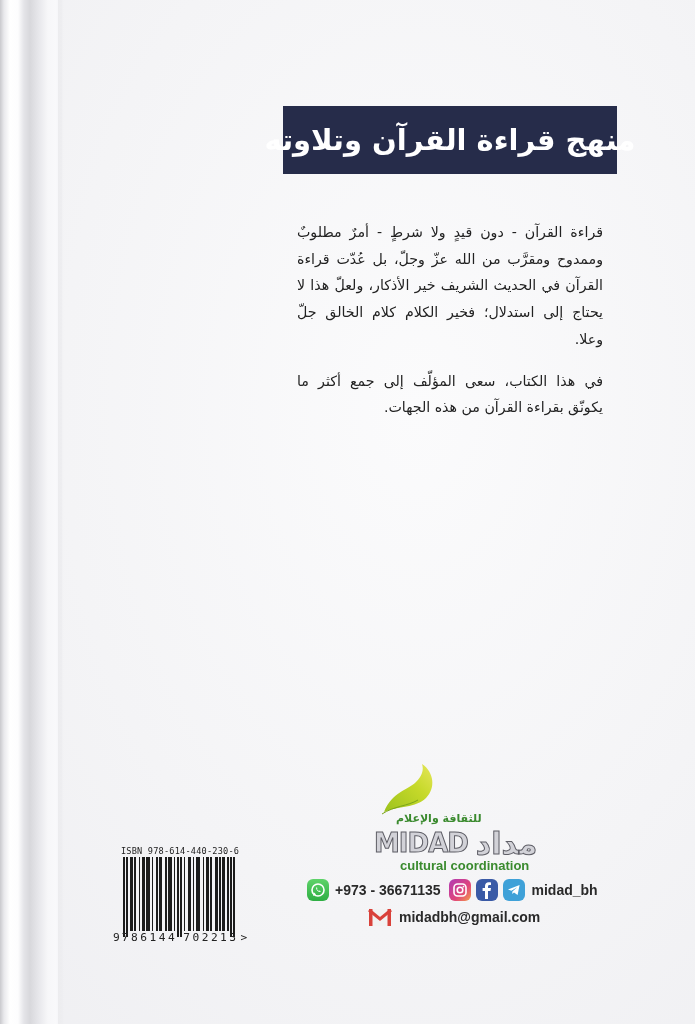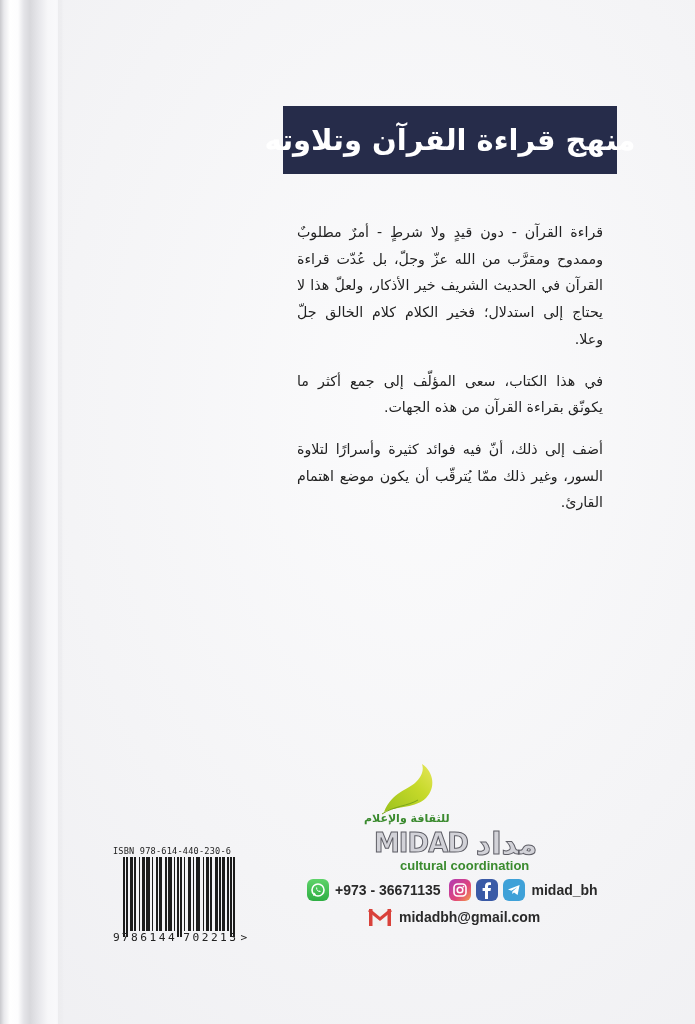--- a/index.html
+++ b/index.html
@@ -89,21 +89,21 @@
       left: 360px; top: 762px;
       width: 200px; height: 110px;
     }
     .logo-leaf {
       position: absolute;
       left: 18px; top: 0px;
       width: 60px; height: 70px;
     }
     .logo-arabic-sub {
       position: absolute;
-      left: 4px; top: 50px;
+      left: 36px; top: 50px;
       font-size: 11px;
       font-weight: bold;
       color: #3a8a2e;
       direction: rtl;
       white-space: nowrap;
     }
     .logo-wordmark {
       position: absolute;
       left: 14px; top: 64px;
       height: 34px;
@@ -197,20 +197,21 @@
       font-family: "DejaVu Sans Mono", monospace;
       color: #222;
     }
     .isbn-label {
       font-size: 8.6px;
       letter-spacing: 0.2px;
       height: 12px;
       line-height: 12px;
       text-align: left;
       white-space: nowrap;
+      margin-left: 8px;
     }
     .barcode {
       display: flex;
       height: 74px;
       margin-left: 10px;
       align-items: stretch;
     }
     .barcode span {
       display: block;
       height: 100%;
@@ -239,21 +240,20 @@
   <div class="spine"></div>
   <div class="hinge-shadow"></div>
 
   <div class="title-banner">
     <span class="title-text">منهج قراءة القرآن وتلاوته</span>
   </div>
 
   <div class="blurb">
     <p>قراءة القرآن - دون قيدٍ ولا شرطٍ - أمرٌ مطلوبٌ وممدوح ومقرَّب من الله عزّ وجلّ، بل عُدّت قراءة القرآن في الحديث الشريف خير الأذكار، ولعلّ هذا لا يحتاج إلى استدلال؛ فخير الكلام كلام الخالق جلّ وعلا.</p>
     <p>في هذا الكتاب، سعى المؤلّف إلى جمع أكثر ما يكونّق بقراءة القرآن من هذه الجهات.</p>
-    <p>أضف إلى ذلك، أنّ فيه فوائد كثيرة وأسرارًا لتلاوة السور، وغير ذلك ممّا يُترقّب أن يكون موضع اهتمام القارئ.</p>
   </div>
 
   <div class="logo">
     <svg class="logo-leaf" viewBox="0 0 60 70">
       <defs>
         <linearGradient id="leafg" x1="0" y1="1" x2="1" y2="0">
           <stop offset="0" stop-color="#9cc21c"></stop>
           <stop offset="0.6" stop-color="#c6d92a"></stop>
           <stop offset="1" stop-color="#e5e65a"></stop>
         </linearGradient>

